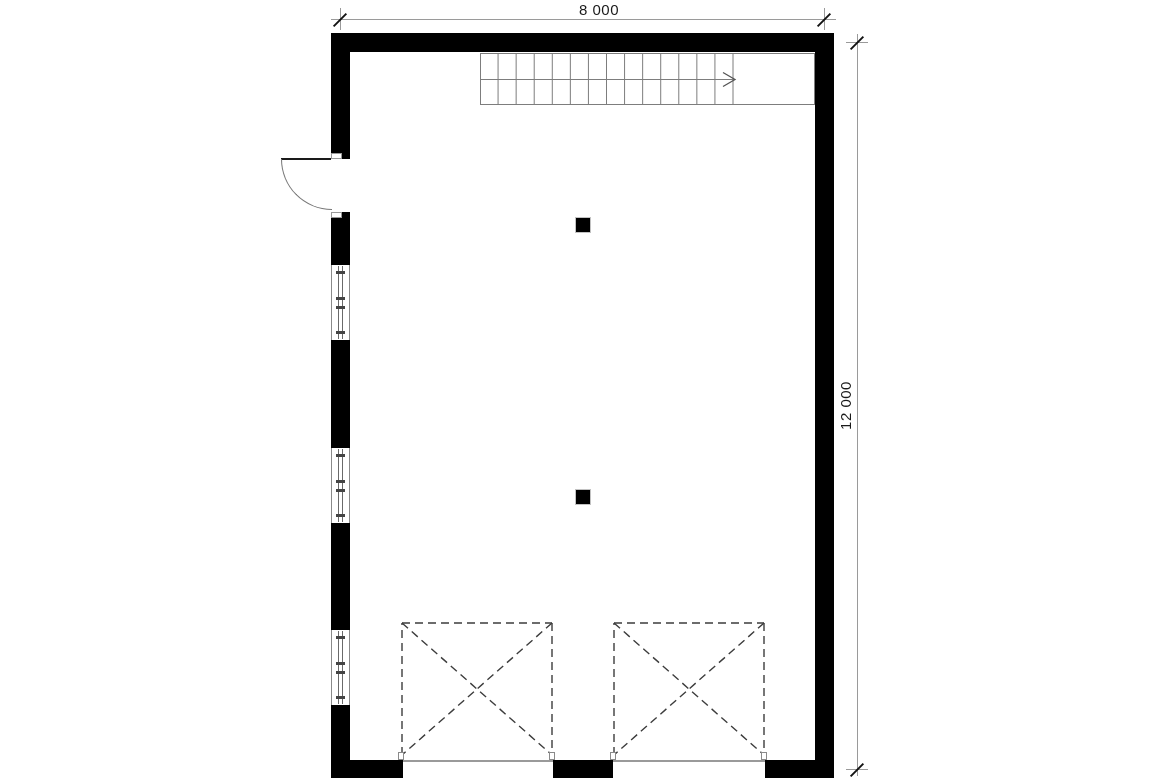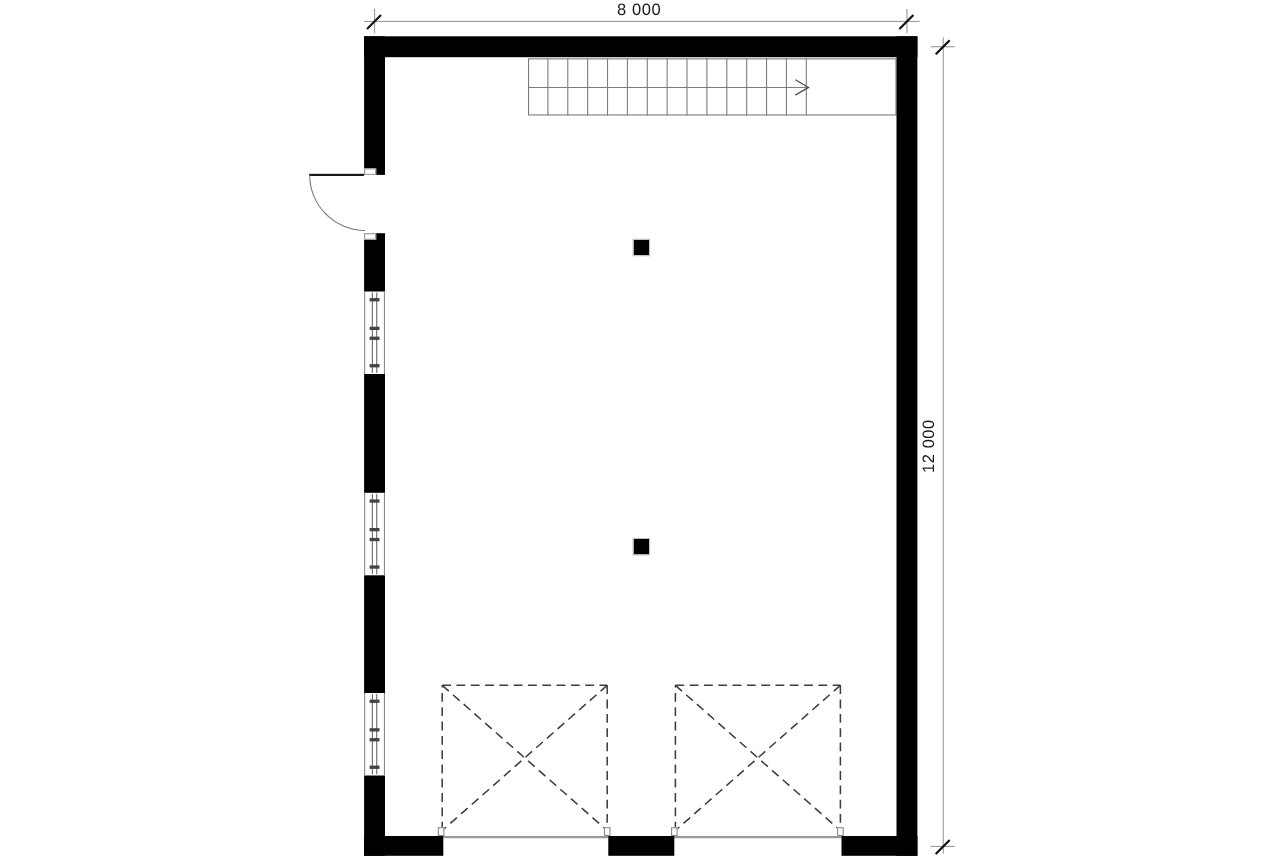--- a/index.html
+++ b/index.html
@@ -150,21 +150,21 @@
   <div class="jamb" style="left:398px;top:752px;"></div>
   <div class="jamb" style="left:549px;top:752px;"></div>
   <div class="jamb" style="left:610px;top:752px;"></div>
   <div class="jamb" style="left:761px;top:752px;"></div>
 
   <div class="dimline-h" style="left:331px;top:19px;width:505px;"></div>
   <div class="ext-v" style="left:340px;top:8px;"></div>
   <div class="ext-v" style="left:824px;top:8px;"></div>
   <div class="tickmark" style="left:331px;top:18.5px;"></div>
   <div class="tickmark" style="left:815px;top:18.5px;"></div>
-  <div class="dim-label" style="left:506px;top:1px;width:150px;">8 000</div>
+  <div class="dim-label" style="left:524px;top:1px;width:150px;">8 000</div>
 
   <div class="dimline-v" style="left:857px;top:34px;height:742px;"></div>
   <div class="ext-h" style="left:846px;top:42px;"></div>
   <div class="ext-h" style="left:846px;top:769px;"></div>
   <div class="tickmark" style="left:848px;top:41.5px;"></div>
   <div class="tickmark" style="left:848px;top:768.5px;"></div>
   <div class="dim-label vertical" style="left:770px;top:397px;width:150px;">12 000</div>
 
 </div>
 

